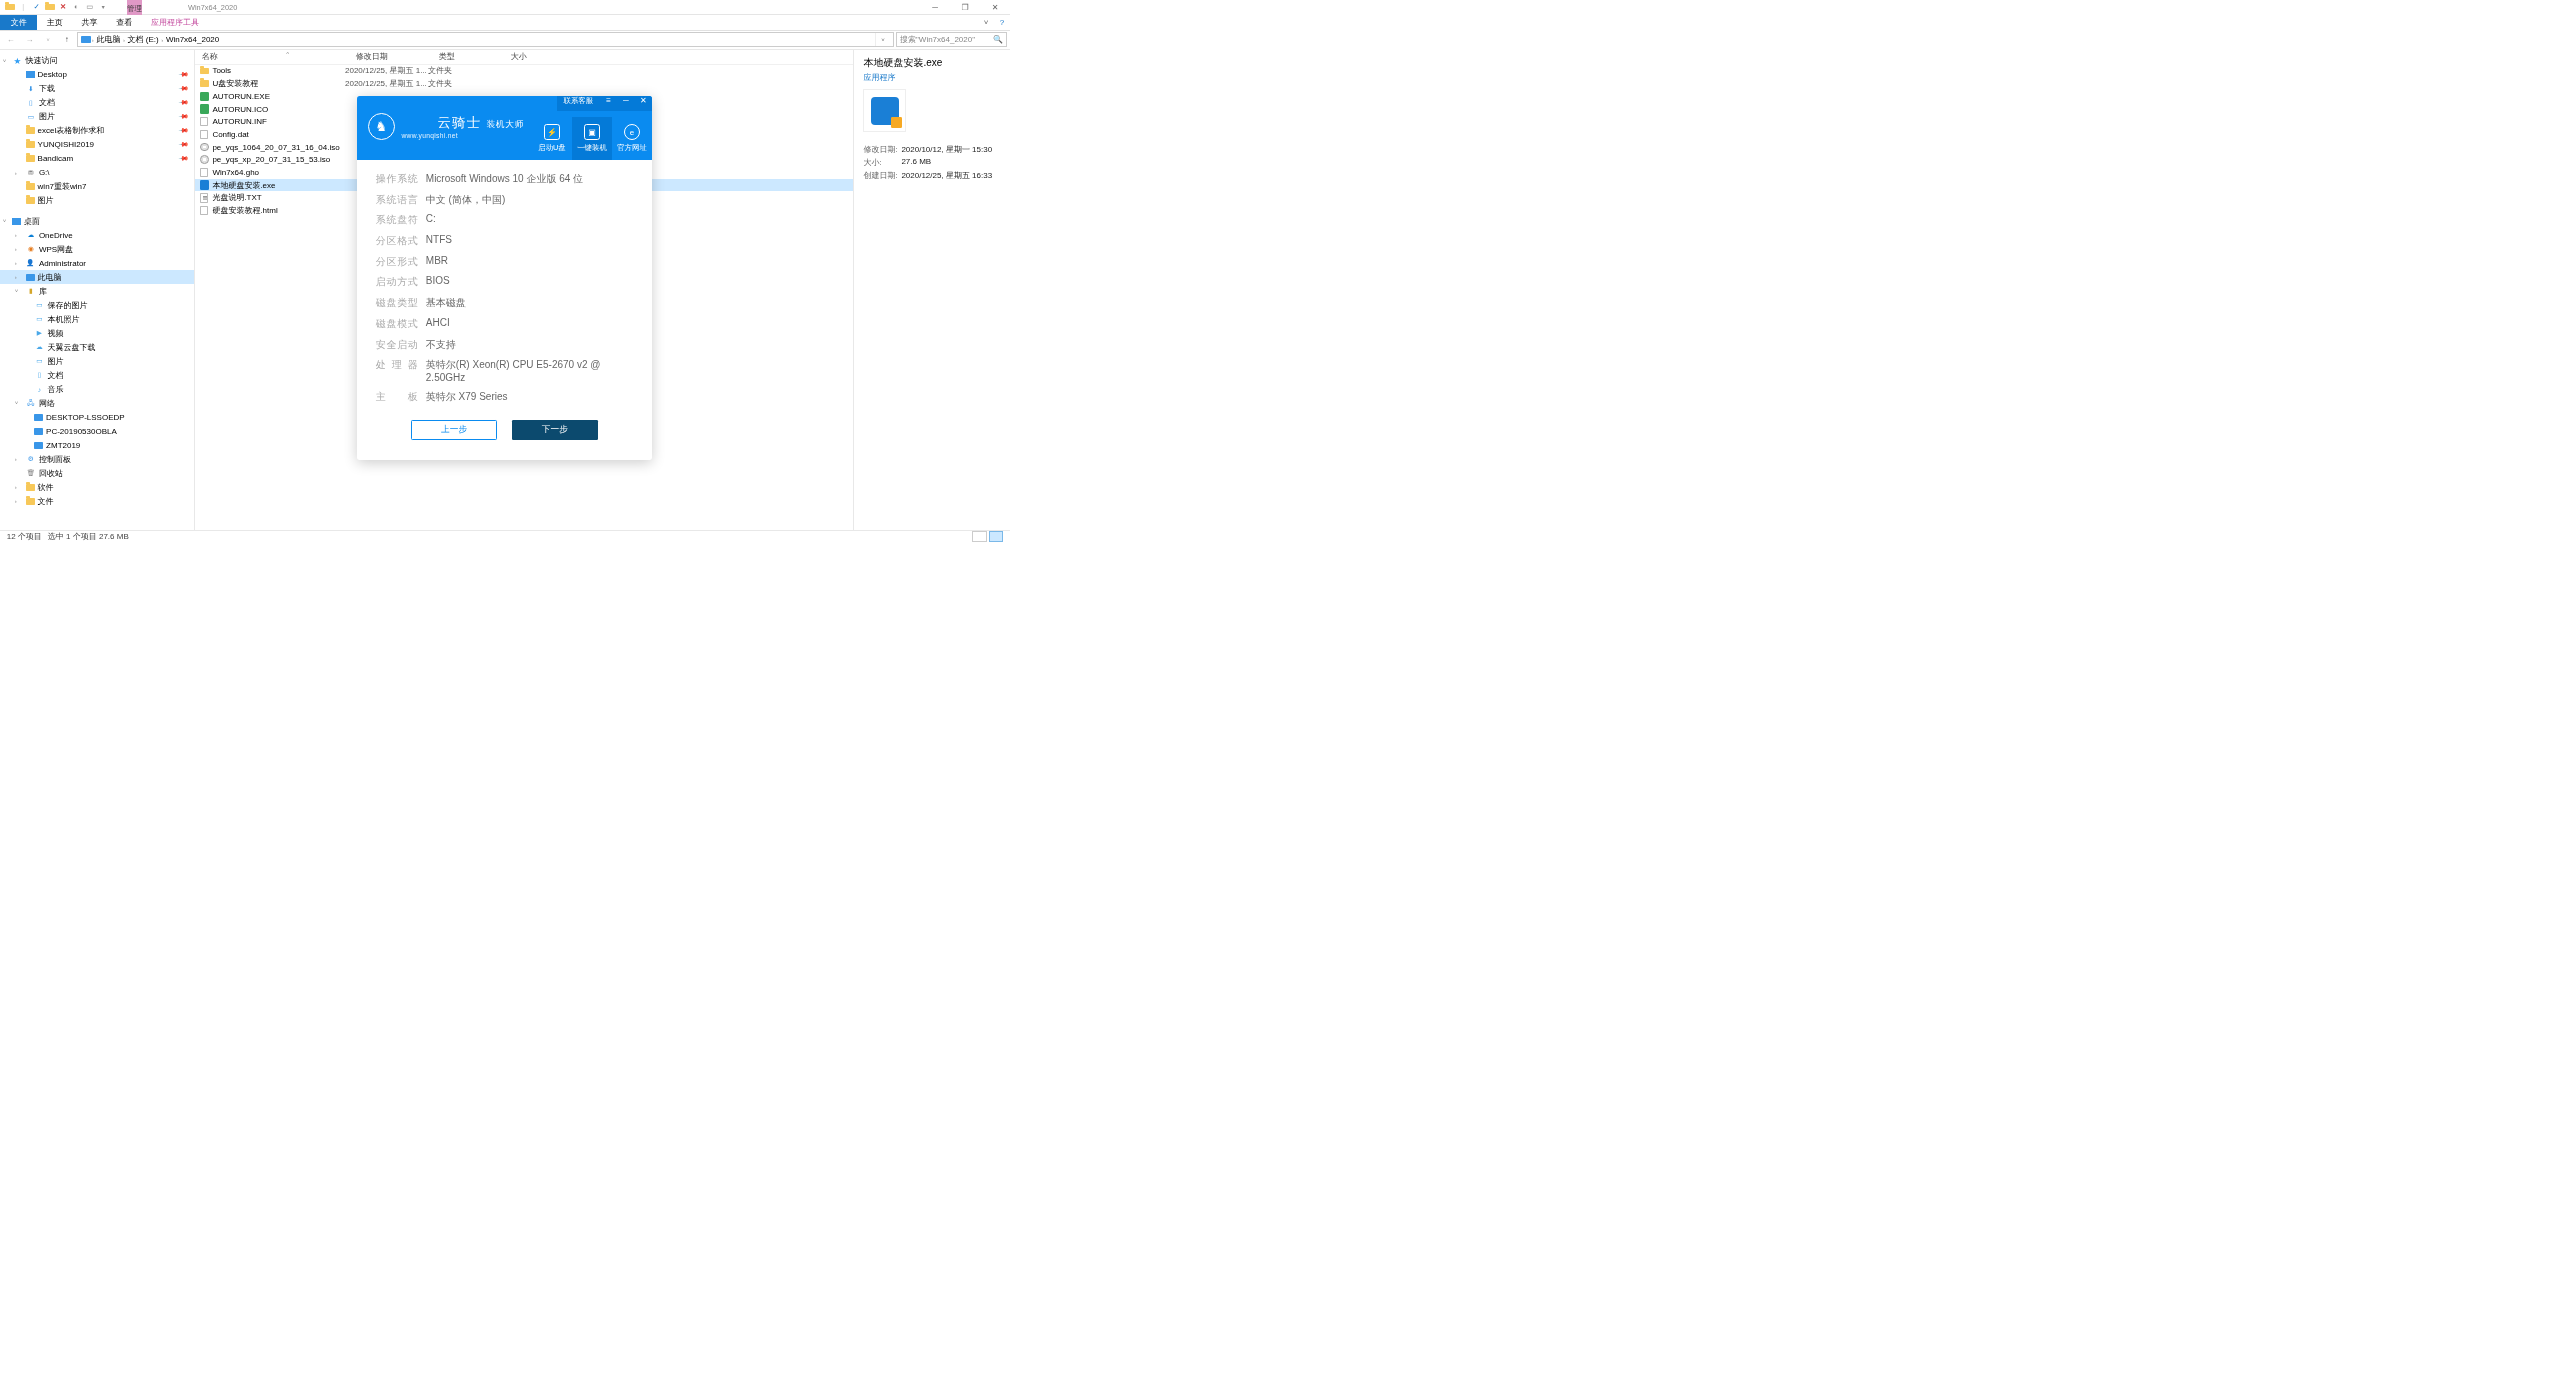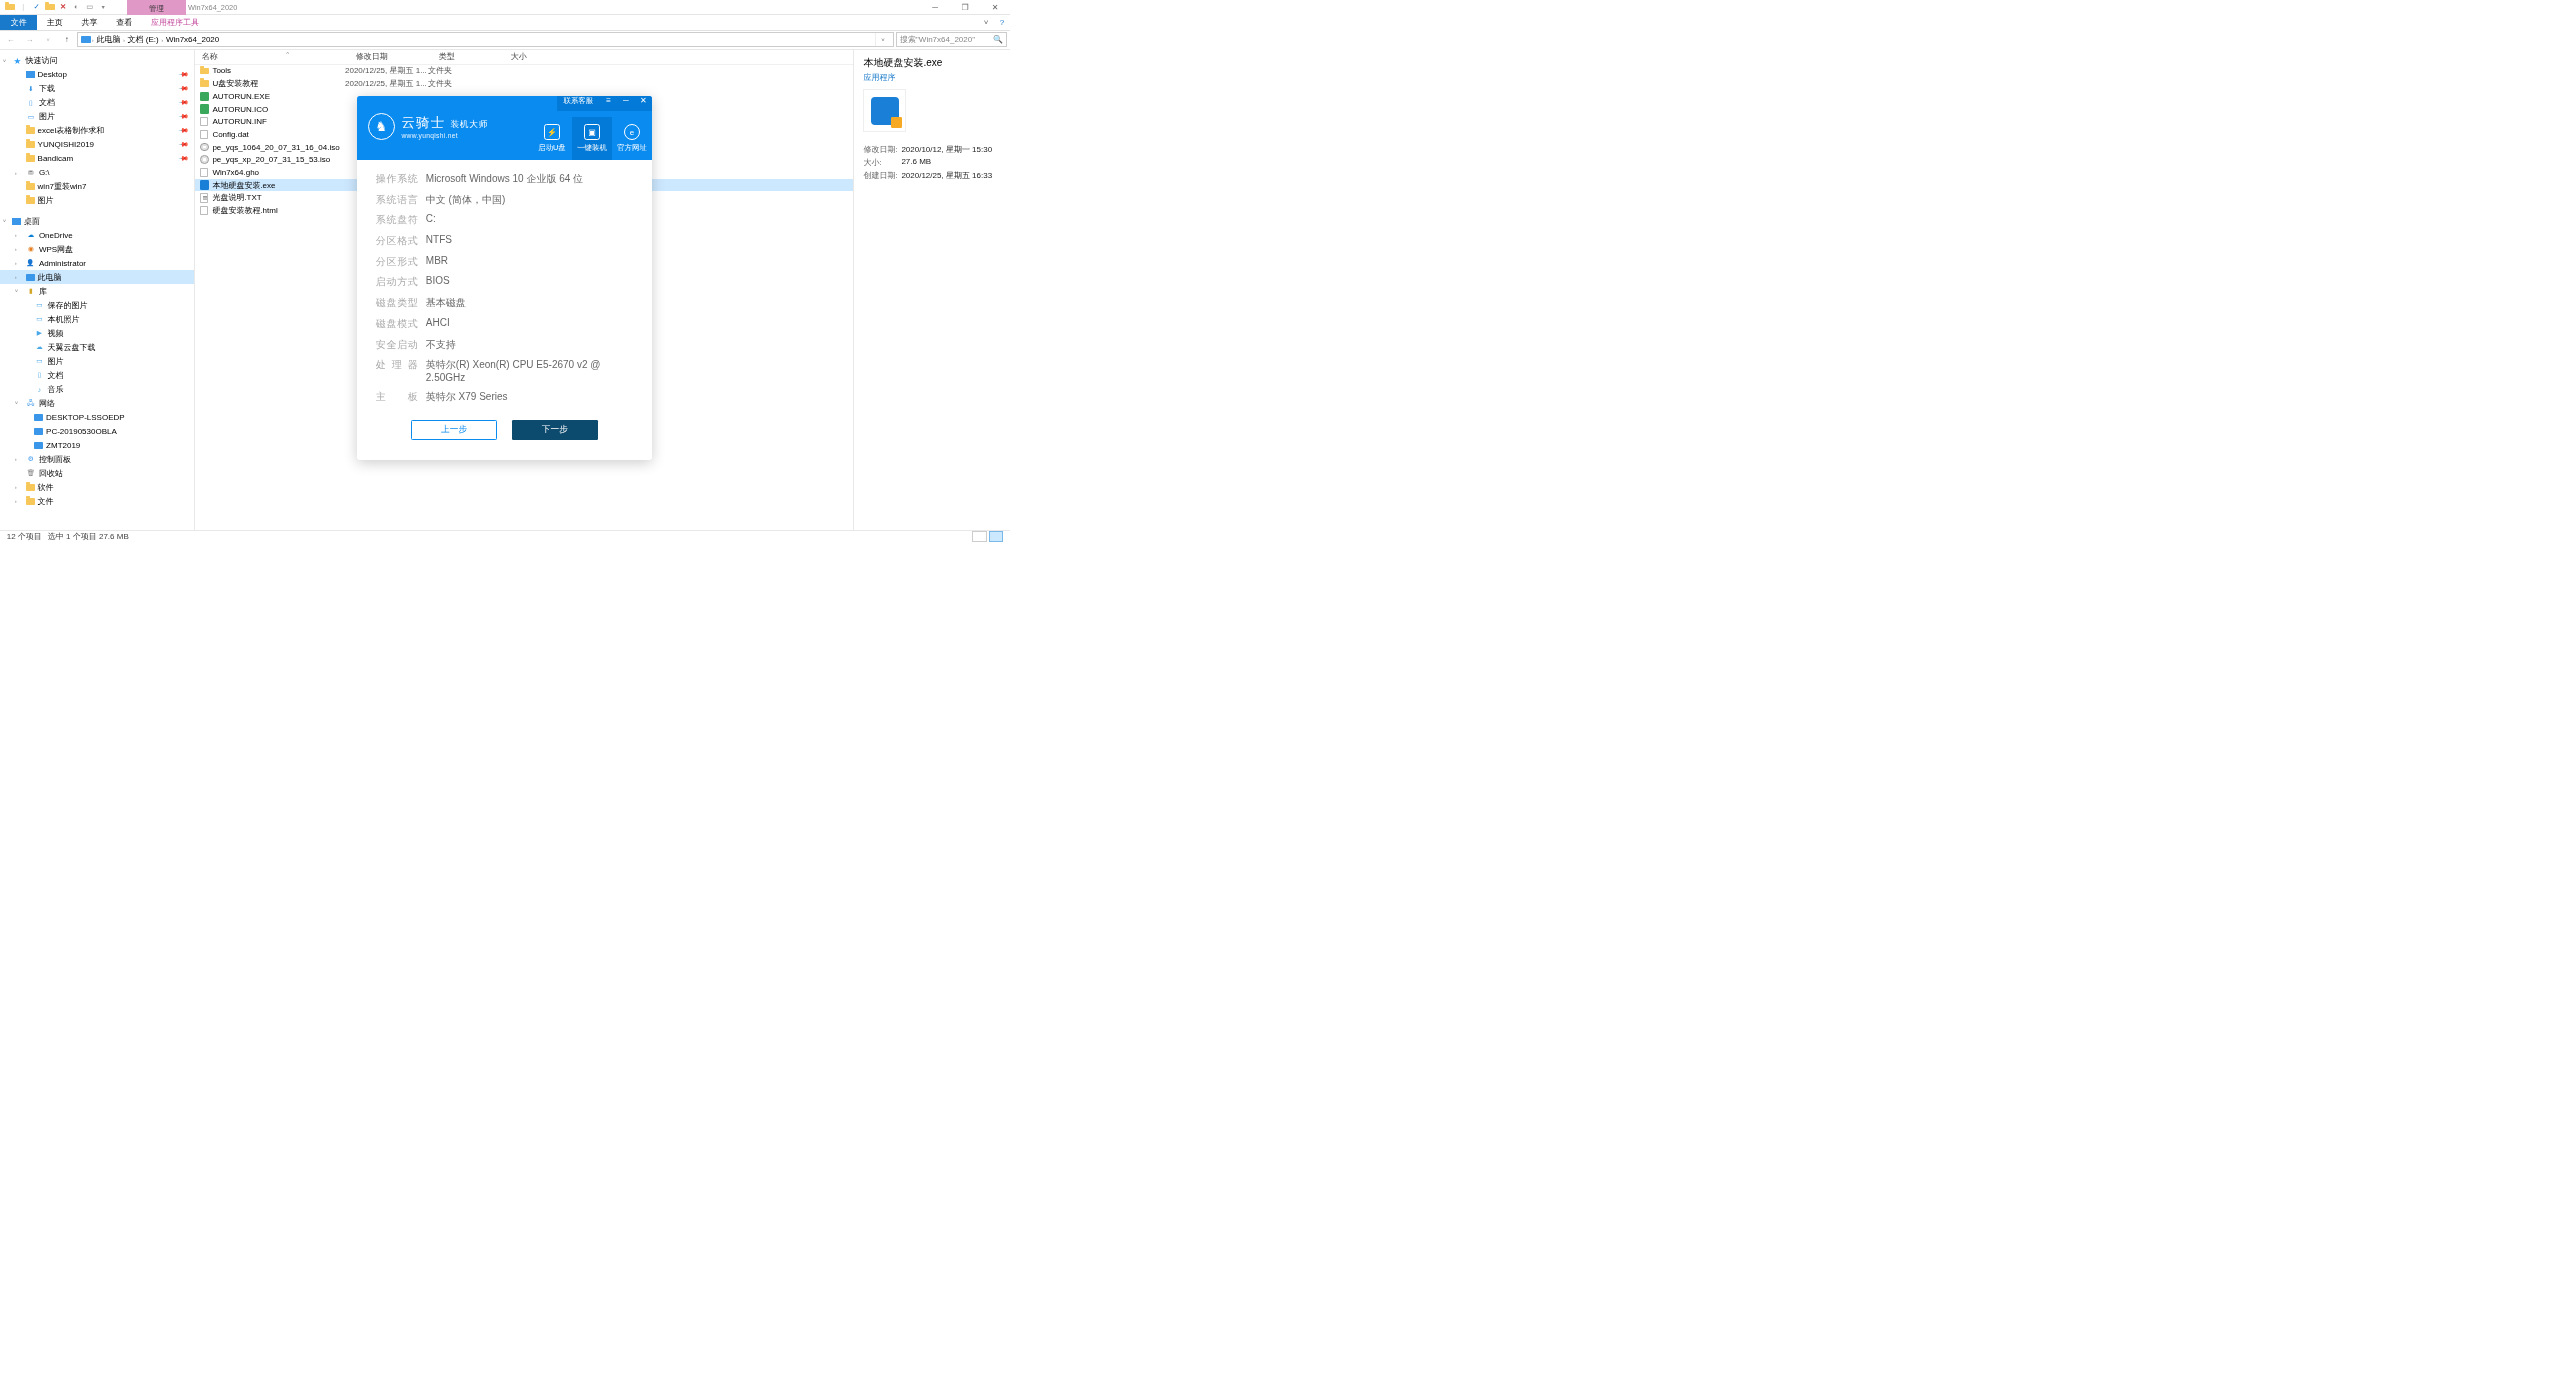--- a/index.html
+++ b/index.html
@@ -2,21 +2,21 @@
 <html style="font-size:10.7px"><head>
 <meta charset="utf-8">
 <style>
 * { margin: 0; padding: 0; box-sizing: border-box; font-family: "Microsoft YaHei", "Segoe UI", sans-serif; }
 body { background: #fff; font-size: 8px; color: #000; width: 1010px; height: 543px; overflow: hidden; position: relative; }
 
 
 .titlebar { height: 14.8px; display: flex; align-items: center; background: #fff; border-bottom: 0.7px solid #e5e5e5; position: relative; }
 .qat { display: flex; align-items: center; padding-left: 4px; gap: 1.3px; }
 .qat .ic { width: 12px; height: 12px; display: flex; align-items: center; justify-content: center; font-size: 7.4px; }
-.tab-context { position: absolute; left: 127px; top: 0; height: 18px; background: #e098c6; color: #333; padding: 0 22px; display: flex; align-items: center; font-size: 7.4px; }
+.tab-context { position: absolute; left: 127px; top: 0; height: 18px; background: #e098c6; color: #333; padding: 0 0; display: flex; align-items: center; font-size: 7.4px; }
 .win-title { position: absolute; left: 188px; top: 0; height: 14.8px; display: flex; align-items: center; color: #888; font-size: 7.4px; }
 .win-ctrls { position: absolute; right: 0; top: 0; display: flex; }
 .win-ctrls div { width: 30px; height: 14.8px; display: flex; align-items: center; justify-content: center; color: #666; }
 
 
 .ribbon { height: 16px; display: flex; align-items: stretch; background: #fff; border-bottom: 0.7px solid #e1e1e1; position: relative; }
 .ribbon .file-tab { background: #1979ca; color: #fff; padding: 0 10.7px; display: flex; align-items: center; font-size: 8px; }
 .ribbon .tab { padding: 0 9.4px; display: flex; align-items: center; font-size: 8px; }
 .ribbon .app-tab { color: #c44c9f; }
 .ribbon .spacer { flex: 1; }
@@ -82,21 +82,21 @@
 .status .view-ic div.act { background: #cce8ff; border-color: #7ab8e8; }
 
 
 .app { position: absolute; left: 357px; top: 96px; width: 295px; background: #fff; border-radius: 2.7px; box-shadow: 0 2.7px 13.4px rgba(0,0,0,0.2); overflow: hidden; }
 .app-header { background: #0a8bf0; height: 64px; position: relative; color: #fff; }
 .app-titlebar { position: absolute; top: 0; right: 0; display: flex; background: #047ad8; height: 14.8px; align-items: flex-start; }
 .app-titlebar .cs { padding: 0 6.7px; font-size: 7.4px; }
 .app-titlebar .wc { width: 17.4px; text-align: center; font-size: 8px; }
 .app-logo { position: absolute; left: 10.7px; top: 17.4px; display: flex; align-items: center; gap: 6.7px; }
 .app-logo-ic { width: 27px; height: 27px; border: 1.3px solid #fff; border-radius: 50%; display: flex; align-items: center; justify-content: center; font-size: 13.4px; }
-.app-logo-txt .big { font-size: 13.4px; font-weight: 300; letter-spacing: 1.3px; }
+.app-logo-txt .big { font-size: 13.4px; font-weight: 300; letter-spacing: 1.3px; margin-left: 36px; }
 .app-logo-txt .big .sm { font-size: 8.7px; letter-spacing: 0.7px; }
 .app-logo-txt .url { font-size: 6.7px; opacity: .9; letter-spacing: 0.3px; }
 .app-nav { position: absolute; right: 0; bottom: 0; display: flex; }
 .app-nav-item { width: 40px; height: 43px; display: flex; flex-direction: column; align-items: center; justify-content: center; gap: 2.7px; font-size: 7.4px; }
 .app-nav-item.act { background: #047ad8; }
 .app-nav-item .ni { width: 16px; height: 16px; border: 1px solid #fff; border-radius: 2.7px; display: flex; align-items: center; justify-content: center; font-size: 8px; }
 .app-body { padding: 12px 14.8px 6.7px; }
 .app-prep { background: #eaf5fe; border-radius: 4px; padding: 9.4px 12px; margin-bottom: 10.7px; position: relative; height: 56px; }
 .app-prep .p1 { color: #0a8bf0; font-size: 8.7px; margin-bottom: 2.7px; }
 .app-prep .p2 { color: #0a8bf0; font-size: 11.4px; }

